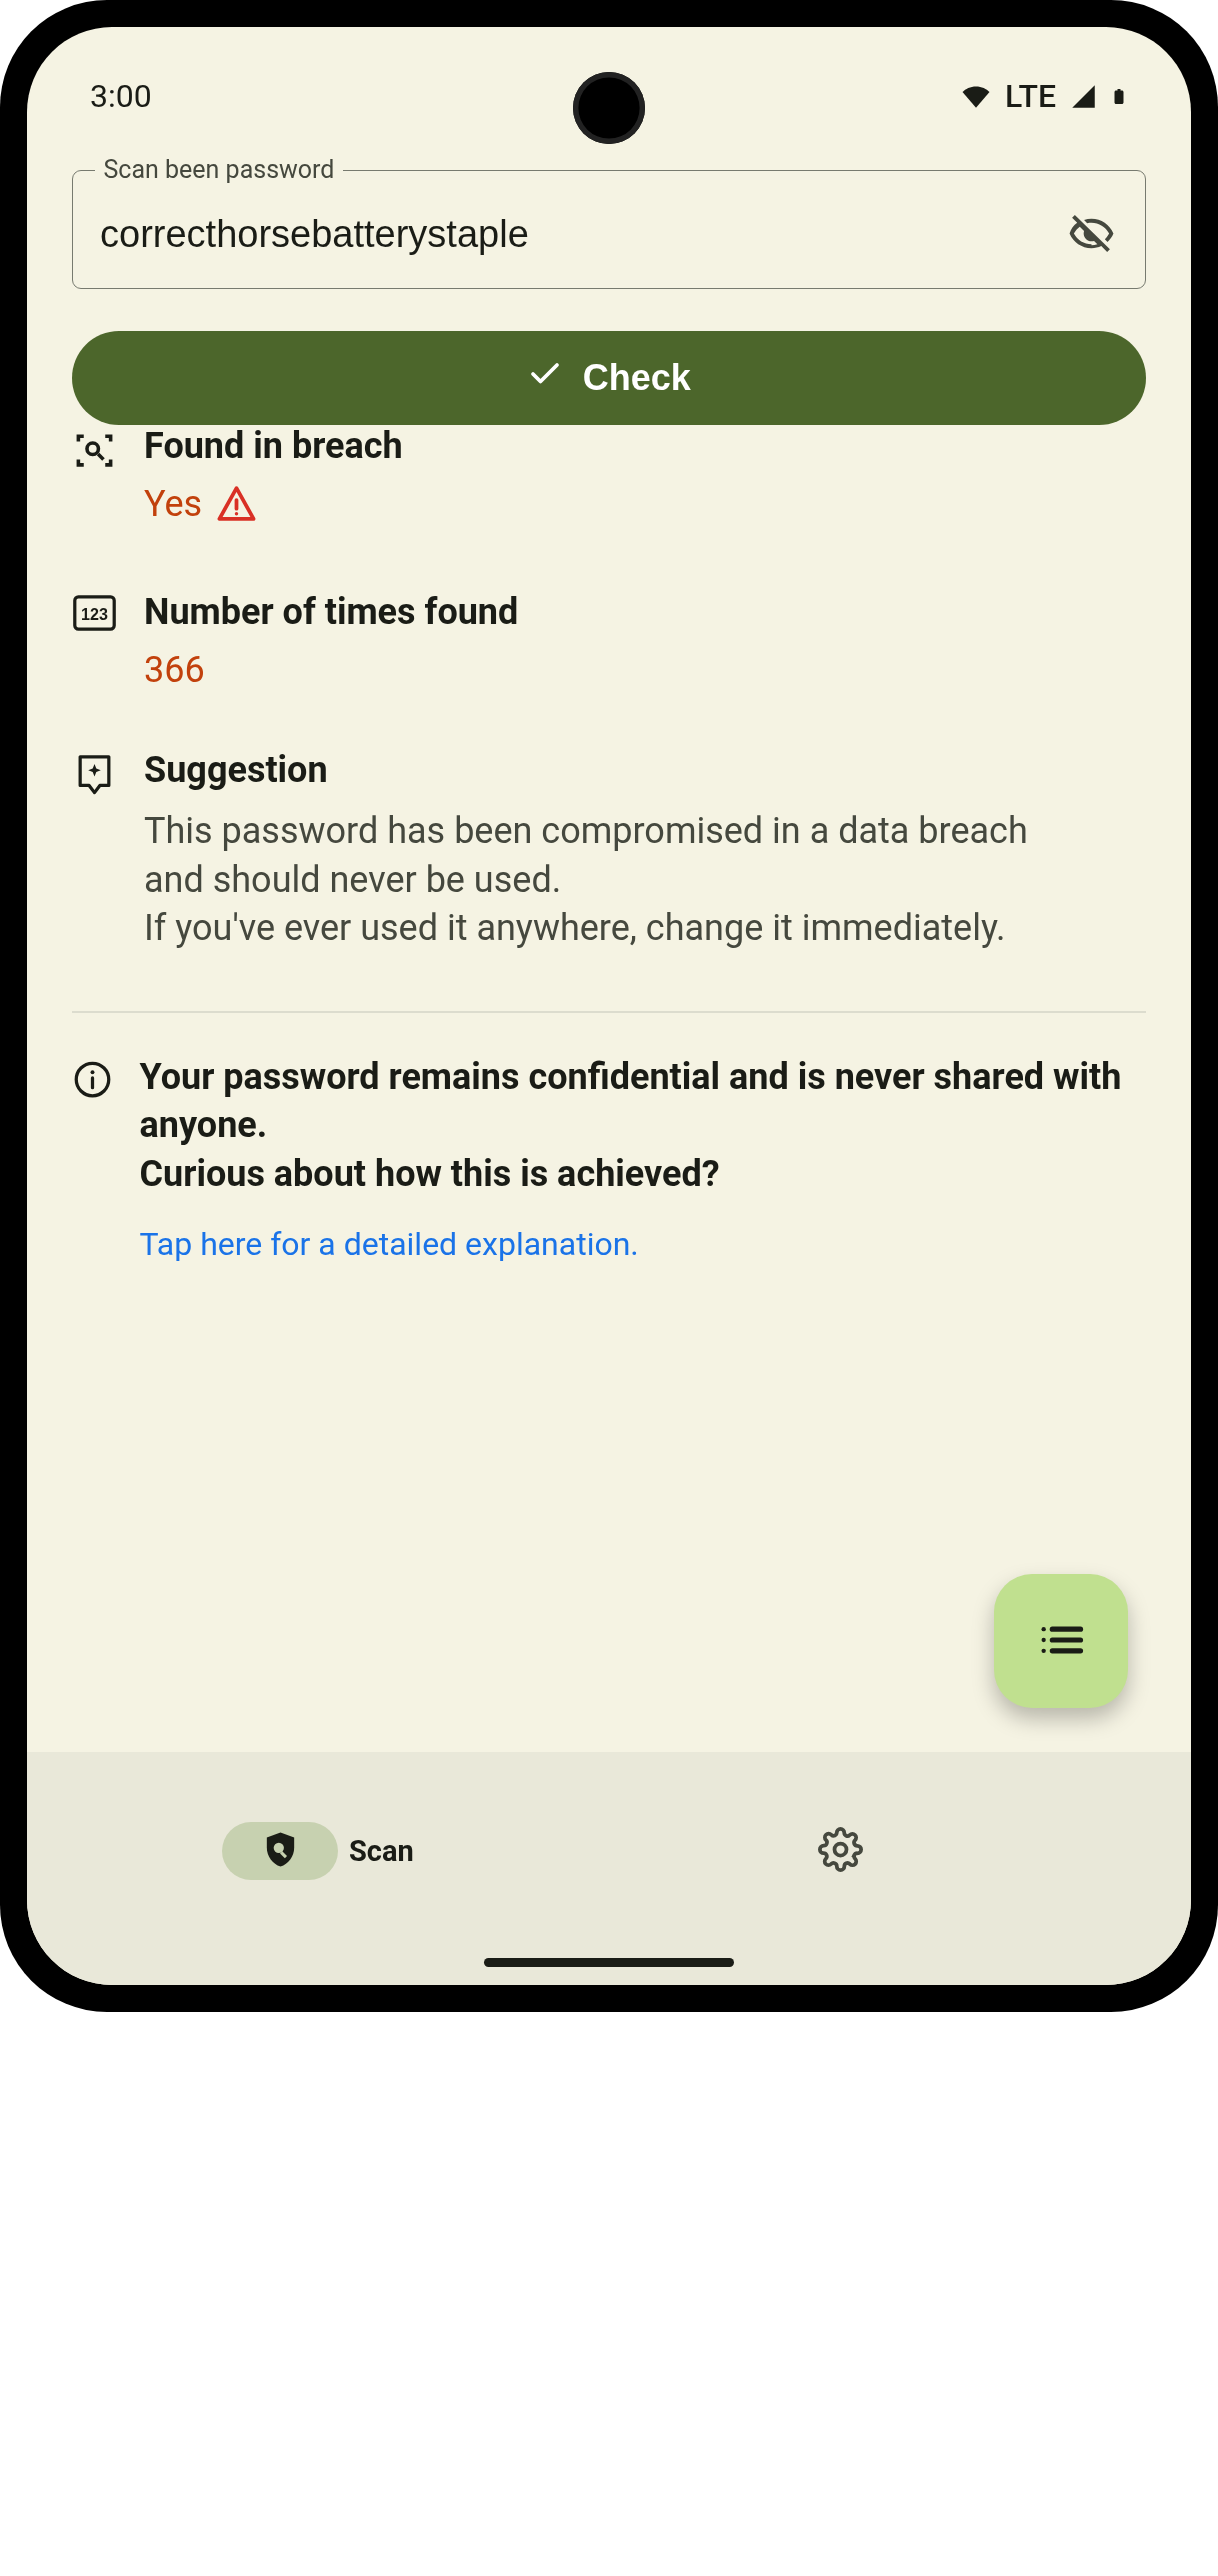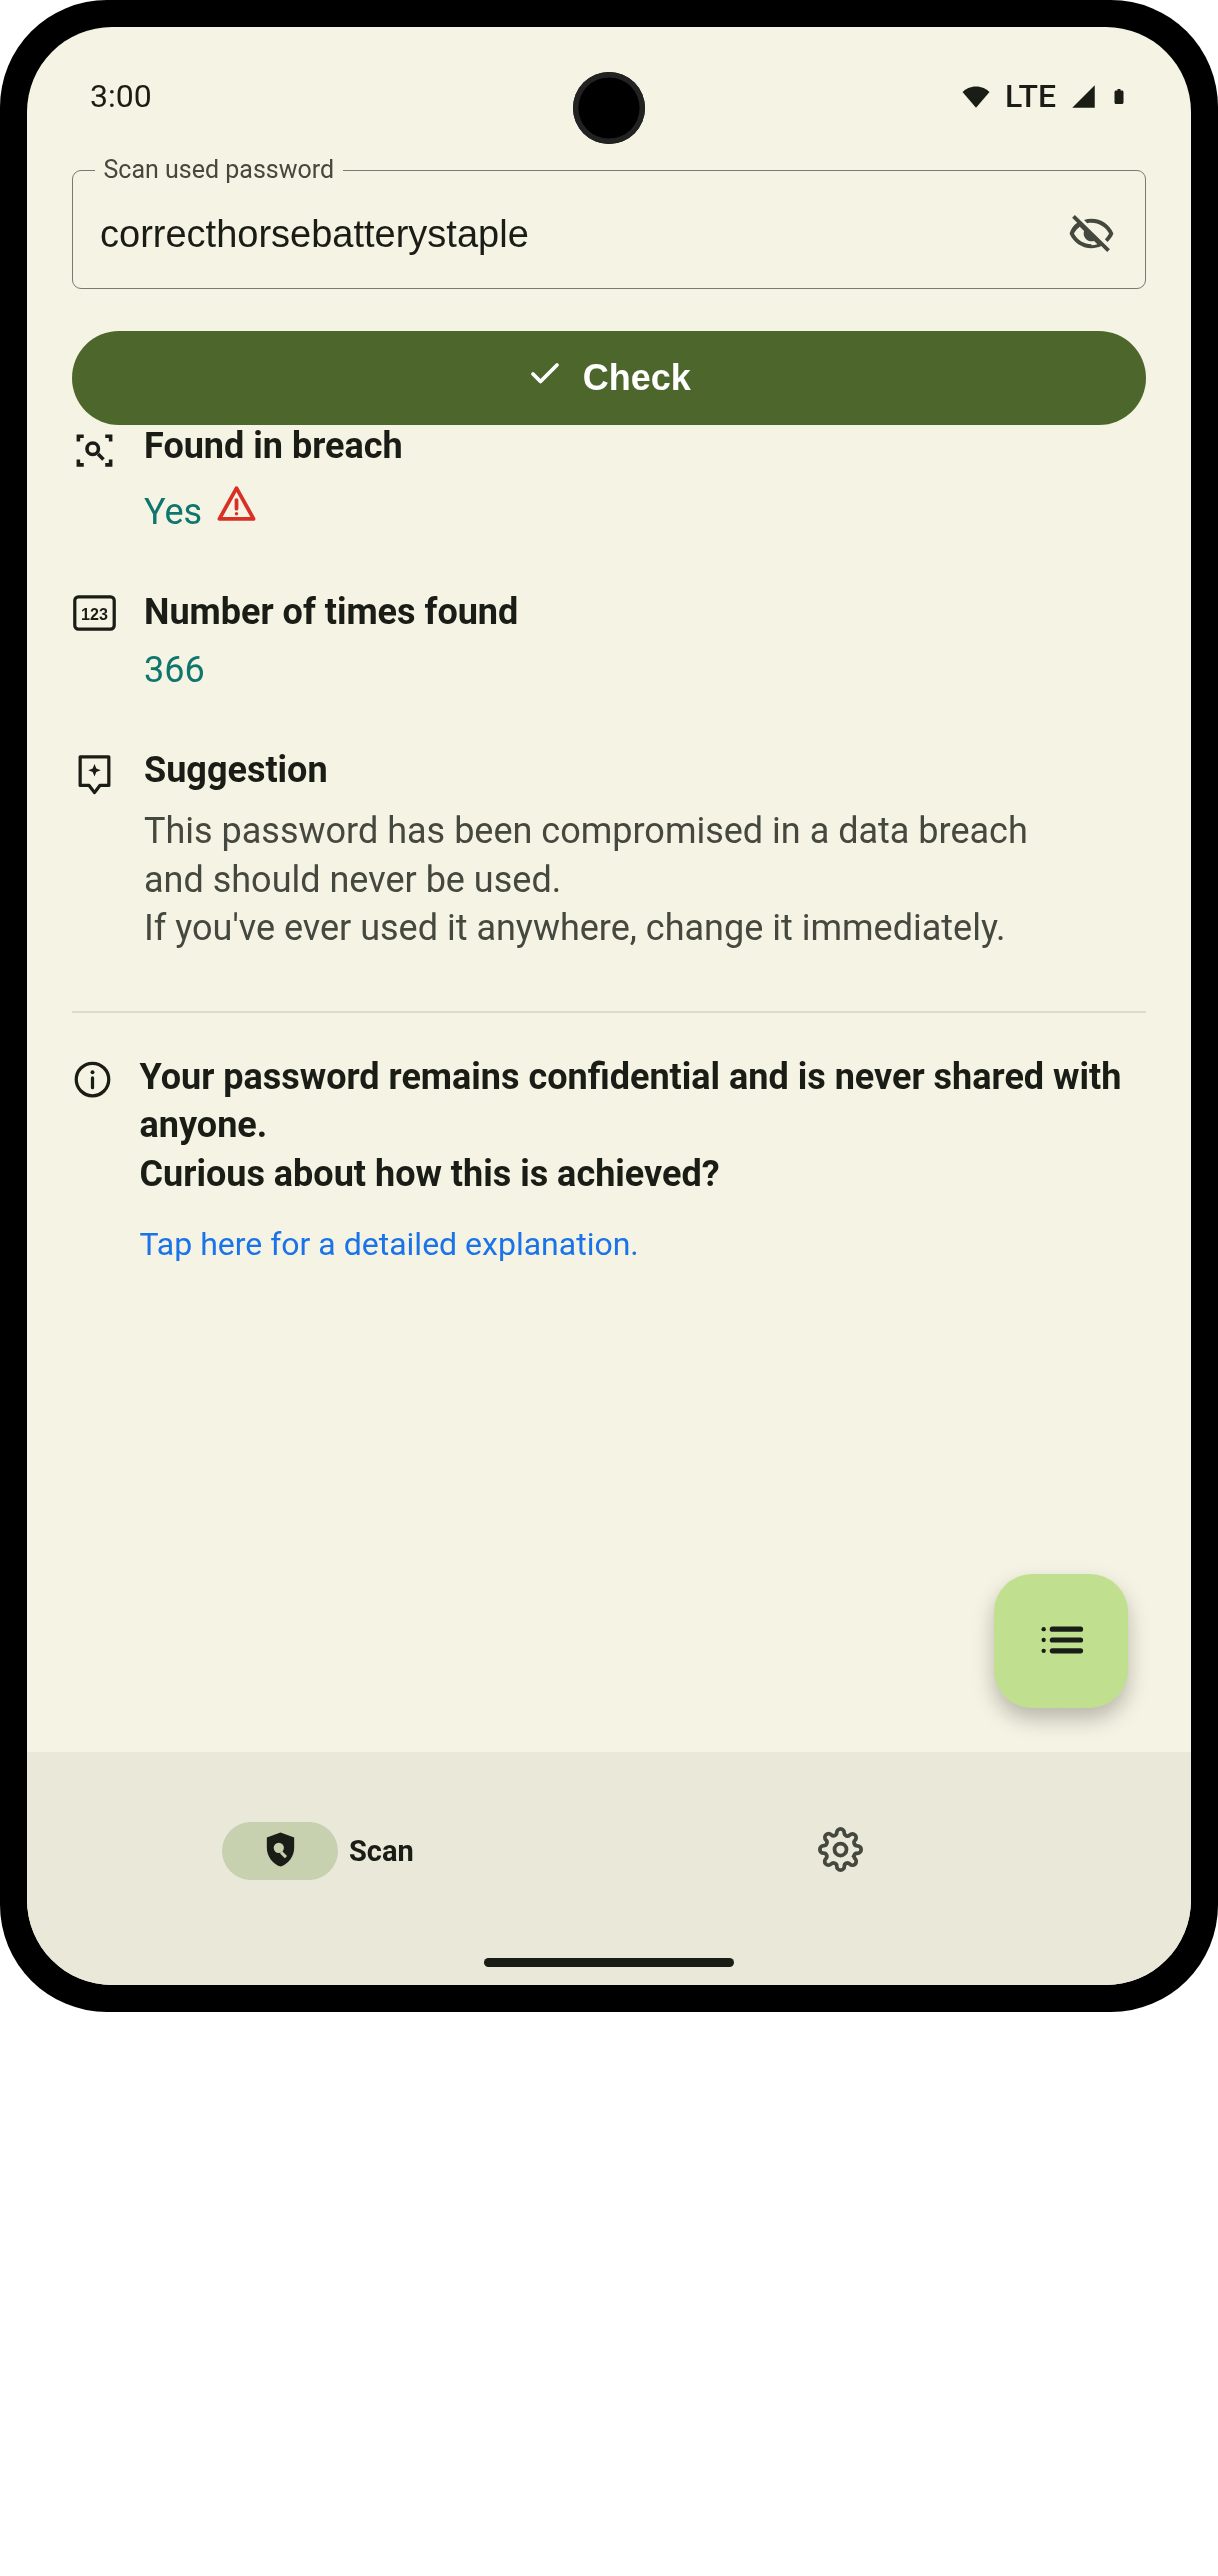--- a/index.html
+++ b/index.html
@@ -85,21 +85,21 @@
     gap: 19.7px;
     color: #fff;
     font-size: 36px;
     font-weight: 700;
   }
   .results { }
   .result-row { display: flex; gap: 27px; margin-bottom: 58px; }
   .result-icon { width: 45px; display:flex; justify-content:center; color:#1a1c16; padding-top:3.6px; }
   .result-text { flex: 1; }
   .result-title { font-size: 36px; font-weight: 700; color: #1a1c16; margin-bottom: 16px; }
-  .result-value { font-size: 36px; color: #0f766e; display:flex; align-items:flex-end; gap:14.3px; }
+  .result-value { font-size: 36px; color: #c2410c; display:flex; align-items:flex-start; gap:14.3px; }
   .result-body { font-size: 36px; color: #45483e; line-height: 1.35; max-width: 894px; }
   .divider { height: 1.8px; background: #dcdcce; margin: 9px 0 40px 0; }
   .info-row { display:flex; gap: 27px; align-items:flex-start; }
   .info-icon { width:45px; display:flex; justify-content:center; padding-top:7.2px; color:#1a1c16; }
   .info-text { font-size: 36px; color: #1a1c16; line-height:1.35; }
   .info-link { display:block; margin-top: 27px; font-size: 32px; color: #1a73e8; }
   .fab {
     position: absolute;
     right: 63px;
     bottom: 277px;
@@ -174,21 +174,21 @@
           <svg width="18" height="29" viewBox="0 0 24 24" fill="#1a1c16">
               <path d="M16 4h-2V2h-4v2H8c-1 0-2 .9-2 2v14c0 1.1 1 2 2 2h8c1 0 2-.9 2-2V6c0-1.1-1-2-2-2z"></path>
             </svg>
         </span>
       </div>
     </div>
 
     <div class="content">
 
       <div class="input-field">
-        <span class="input-legend">Scan used password</span>
+        <span class="input-legend">Scan been password</span>
         <input class="input-value" type="text" value="correcthorsebatterystaple" style="">
         <span class="eye-btn">
           <svg width="47" height="47" viewBox="0 0 24 24" fill="#45483e">
               <path d="M12 6c3.8 0 7.2 2.1 9 5.5-.6 1.1-1.3 2.1-2.2 2.9l1.4 1.4c1.3-1.2 2.3-2.6 3-4.3C21.3 7 17 4 12 4c-1.3 0-2.6.2-3.8.6l1.6 1.6C10.5 6.1 11.2 6 12 6zM2.1 3.5L4.7 6C2.9 7.3 1.5 9.1.8 11.5 2.7 16 7 19 12 19c1.8 0 3.5-.4 5-1.1l3 3 1.4-1.4L3.5 2.1 2.1 3.5zM12 17c-3.8 0-7.2-2.1-9-5.5.7-1.4 1.8-2.6 3-3.5l2.2 2.2c-.1.4-.2.9-.2 1.3 0 2.2 1.8 4 4 4 .5 0 .9-.1 1.3-.2l1.7 1.7c-1 .3-2 .5-3 .5z"></path>
             </svg>
         </span>
       </div>
 
       <button class="check-btn">
         <span>

